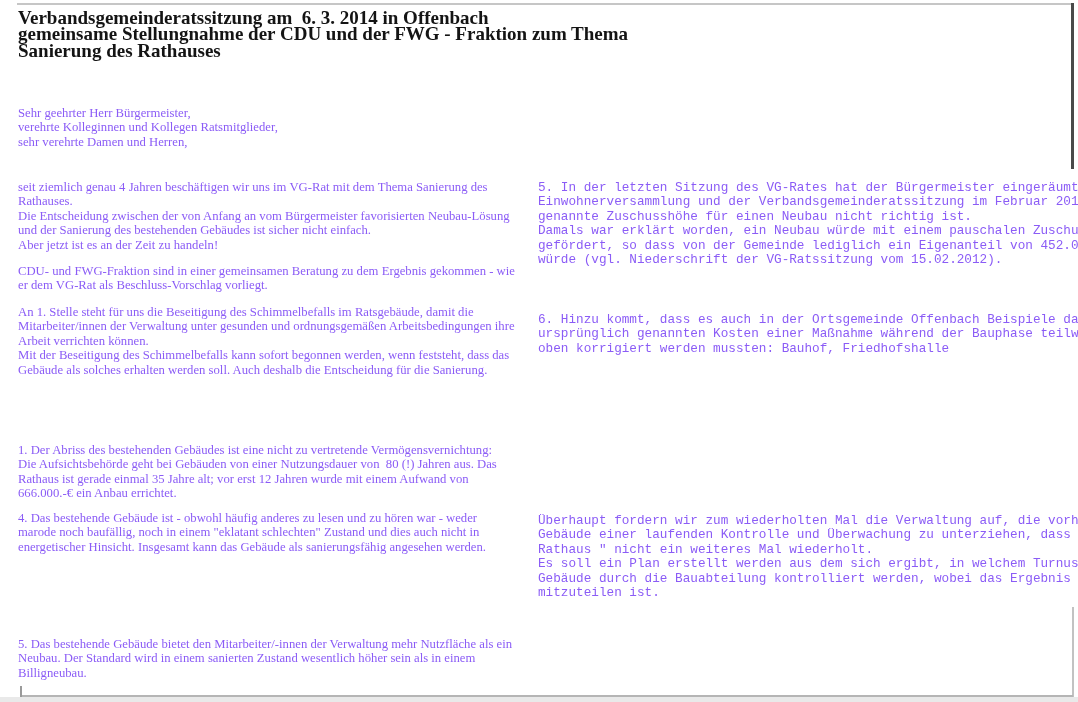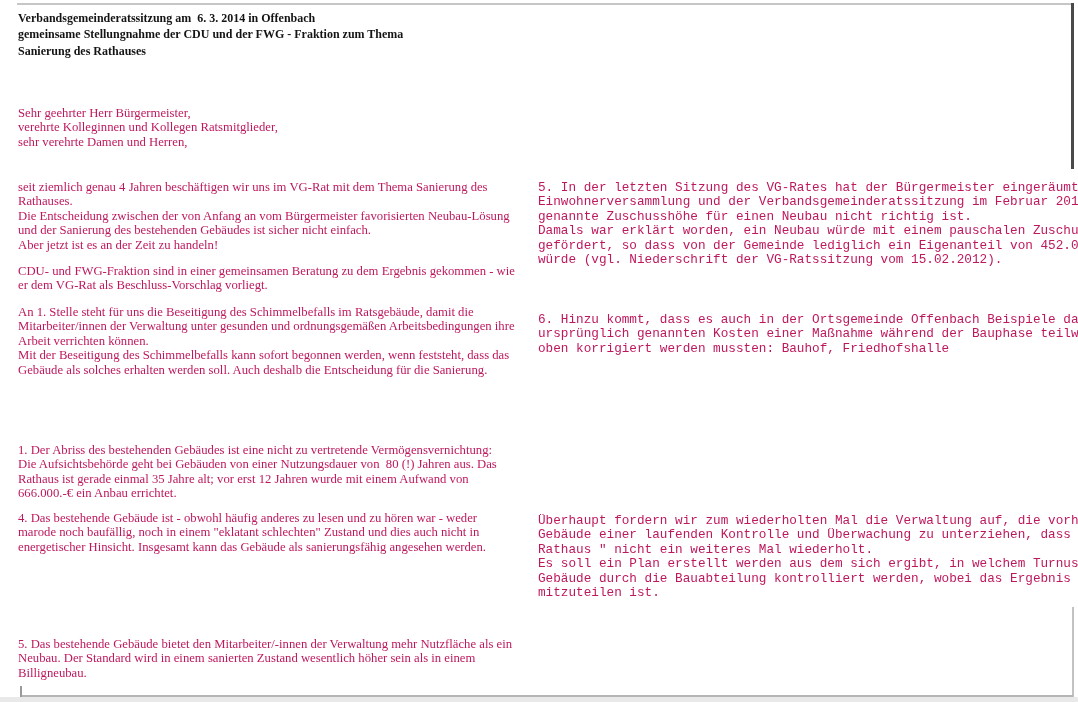--- a/index.html
+++ b/index.html
@@ -14,29 +14,29 @@
     background: #ffffff;
     overflow: hidden;
     font-family: "Liberation Serif", "DejaVu Serif", serif;
     color: #1f1f1f;
   }
   .txt {
     position: absolute;
     white-space: pre;
     font-size: 12.7px;
     line-height: 14.4px;
-    color: #be185d;
+    color: #8b5cf6;
   }
   .title {
     position: absolute;
     left: 18px;
     top: 10px;
     white-space: pre;
     font-weight: bold;
-    font-size: 12px;
+    font-size: 19px;
     line-height: 16.4px;
     color: #141414;
   }
   .leftcol { left: 18px; }
   .rightcol { left: 538px; font-family: Liberation Mono, monospace; }
   .hline, .vline {
     position: absolute;
   }
   #border-top      { left: 17px;   top: 3px;   width: 1056px; height: 2px;  background: #c6c6c6; }
   #border-right-dark  { left: 1071px; top: 3px;   width: 3px;  height: 166px; background: #4a4a4a; }

